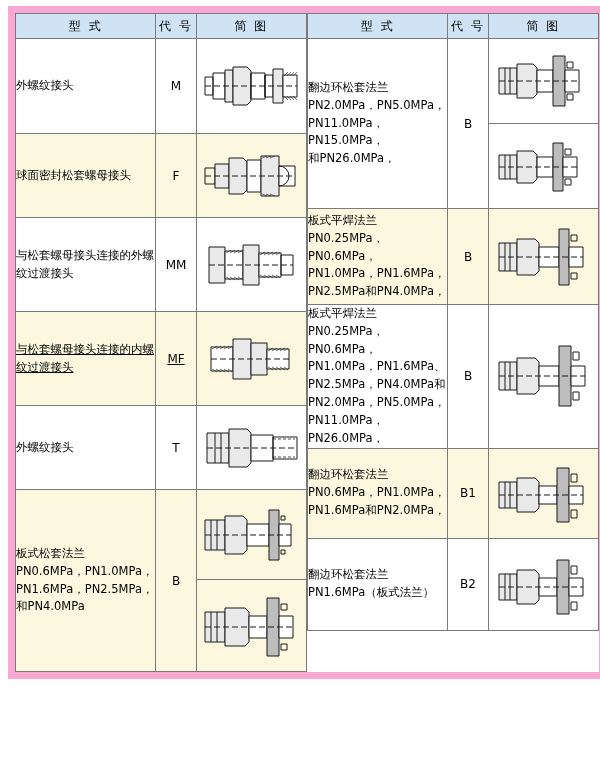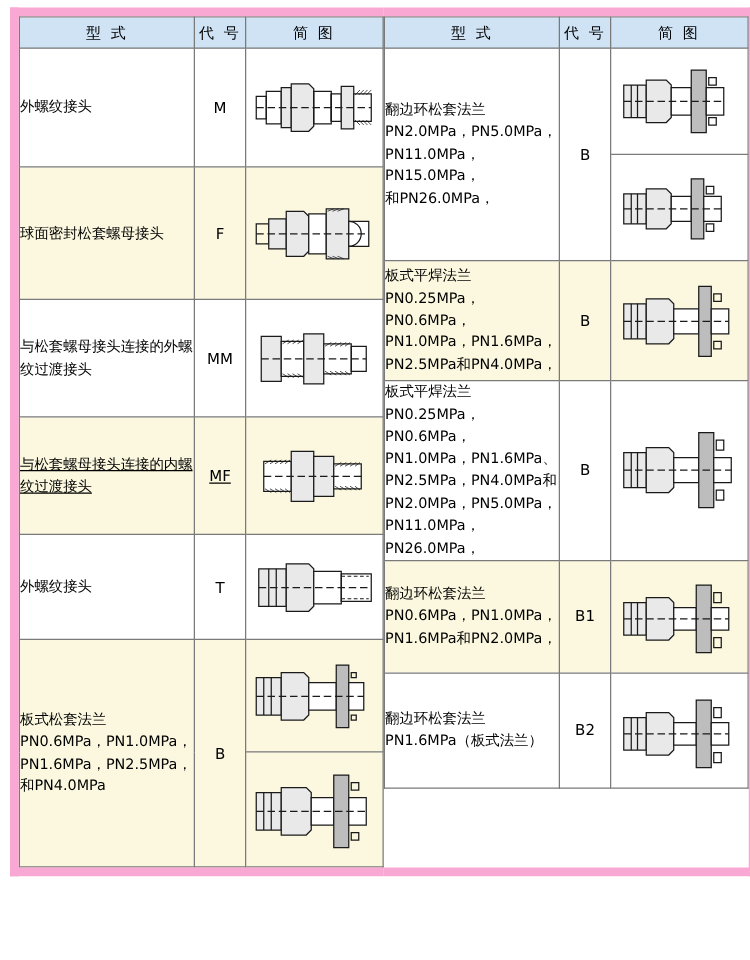--- a/index.html
+++ b/index.html
@@ -135,21 +135,21 @@
                         <path d="M85 25 l4 -4 M88 25 l4 -4 M91 25 l4 -4 M94 25 l4 -4"></path>
                         <path d="M85 45 l4 4 M88 45 l4 4 M91 45 l4 4 M94 45 l4 4"></path>
                       </g>
                       <path class="ln" d="M6 35 H98" stroke-dasharray="6 3"></path>
                       <path class="ln" d="M52 22 V48 M66 24 V46"></path>
                     </g>
                   </svg>
                 </td>
               </tr>
 
-              <tr style="height:106px;">
+              <tr style="height:84px;">
                 <td class="cell-type yellow">球面密封松套螺母接头</td>
                 <td class="cell-code yellow">F</td>
                 <td class="cell-fig yellow">
                   <svg width="104" height="72" viewBox="0 0 104 72">
                     <g>
                       <path class="ln" d="M6 28 H16 V44 H6 Z"></path>
                       <path class="fillgray" d="M16 24 H30 V48 H16 Z"></path>
                       <path class="fillgray" d="M30 18 L44 18 L48 22 L48 50 L44 54 L30 54 Z"></path>
                       <path class="fillwhite" d="M48 20 H62 V52 H48 Z"></path>
                       <path class="fillgray" d="M62 16 H80 V56 H62 Z"></path>

